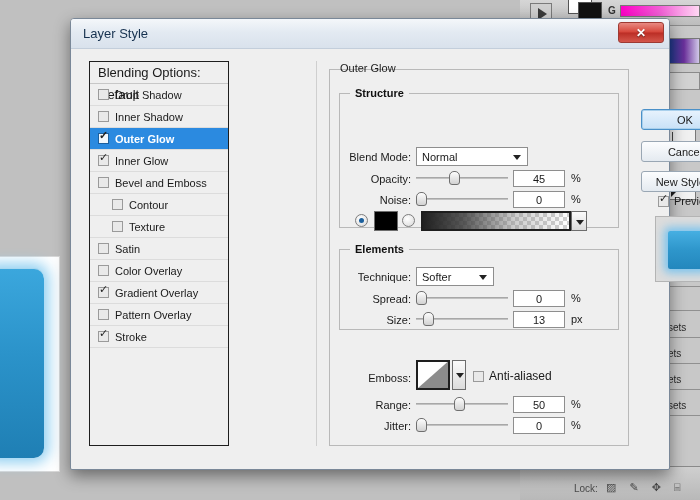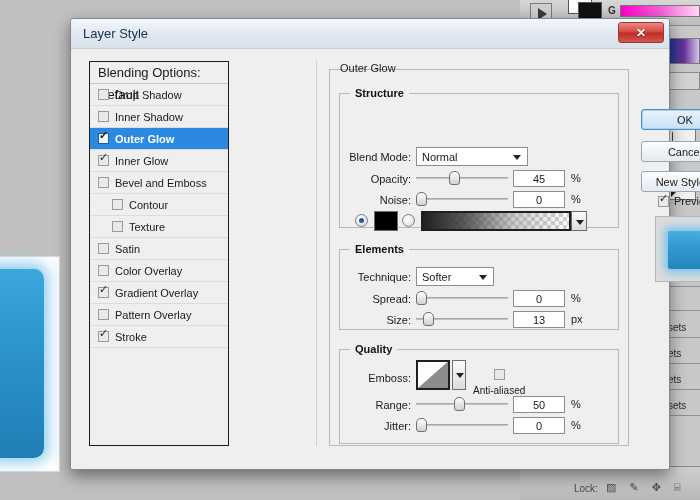--- a/index.html
+++ b/index.html
@@ -255,21 +255,21 @@
   .contour-arrow {
     position:absolute; width:14px; height:30px;
     background:linear-gradient(180deg,#fbfbfb,#dcdcdc);
     border:1px solid #6d6d6d;
   }
   .contour-arrow:after {
     content:""; position:absolute; left:3px; top:12px;
     border-left:4px solid transparent; border-right:4px solid transparent;
     border-top:5px solid #222;
   }
-  .chk-inline { position:absolute; display:flex; align-items:center; gap:5px; font-size:10px;flex-direction:column; }
+  .chk-inline { position:absolute; display:flex; align-items:center; gap:5px; font-size:12px; }
   .vsep { position:absolute; left:245px; top:12px; width:1px; height:385px; background:#cfcfcf; }
 </style>
 </head>
 <body>
 
 <div id="root">
 
   <div class="ps-bg">
     <div class="ps-canvas-white"></div>
     <div class="ps-art"></div>
@@ -439,23 +439,20 @@
       <div class="unit" style="left:500px; top:243px;">%</div>
 
       <div class="fld-label" style="left:268px; top:265px; width:72px;">Size:</div>
       <div class="slider" style="left:345px; top:263px; width:92px;">
         <div class="track"></div>
         <div class="thumb" style="left:7px;"></div>
       </div>
       <div class="numbox" style="left:442px; top:262px;">13</div>
       <div class="unit" style="left:500px; top:264px;">px</div>
 
-      <div class="group" style="left:268px; top:300px; width:280px; height:95px;">
-        <div class="glabel">Quality</div>
-      </div>
       <div class="fld-label" style="left:268px; top:323px; width:72px;">Emboss:</div>
       <div class="contour-box" style="left:345px; top:311px;"></div>
       <div class="contour-arrow" style="left:381px; top:311px;"></div>
       <div class="chk-inline" style="left:402px; top:320px;">
         <span class="cb"></span>
         <span>Anti-aliased</span>
       </div>
 
       <div class="fld-label" style="left:268px; top:350px; width:72px;">Range:</div>
       <div class="slider" style="left:345px; top:348px; width:92px;">

